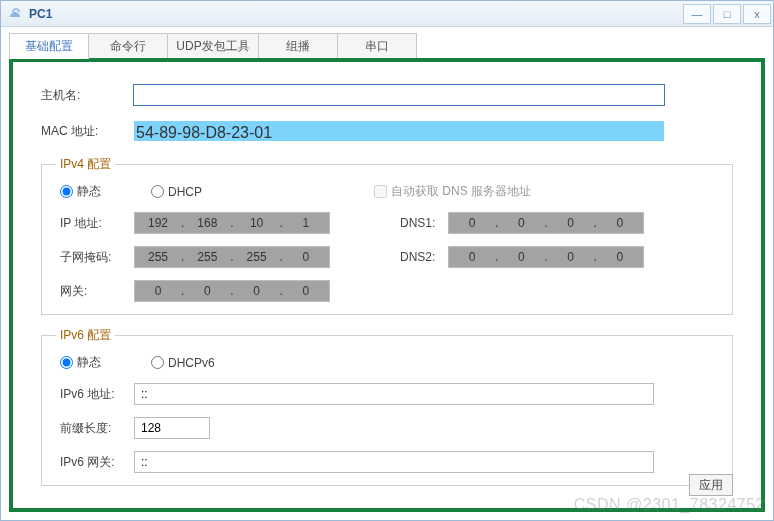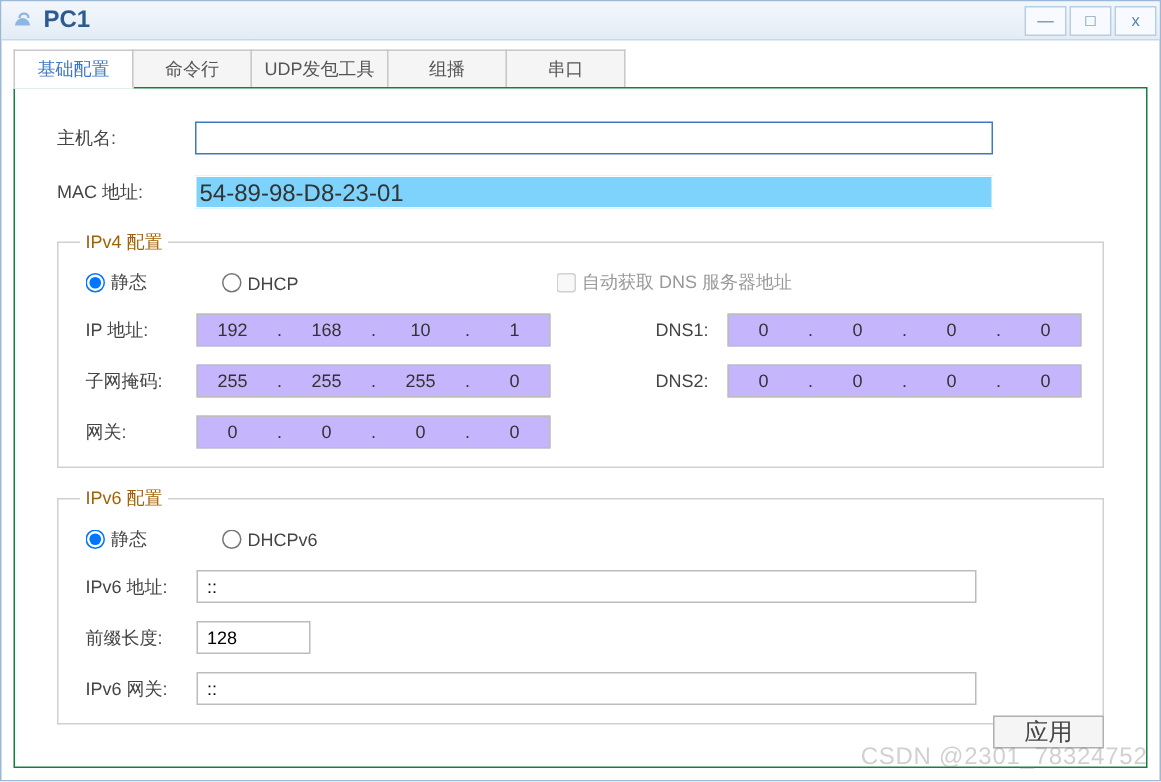--- a/index.html
+++ b/index.html
@@ -1,47 +1,47 @@
 <!DOCTYPE html>
 <html><head>
   <meta charset="utf-8">
   <style>
     * { box-sizing: border-box; margin: 0; padding: 0; font-family: "Microsoft YaHei", Arial, sans-serif; }
     body { width: 774px; height: 521px; background: #fff; overflow: hidden; position: relative; }
     .window { border: 1px solid #9bb9d6; width: 774px; height: 521px; position: relative; background: #fff; }
     .titlebar { height: 26px; background: linear-gradient(#f3f7fb,#e3ecf6); display: flex; align-items: center; padding-left: 6px; border-bottom: 1px solid #c8d7e8; }
     .app-icon { width: 16px; height: 16px; margin-right: 6px; display:inline-block;}
     .app-icon svg { width:16px; height:16px; }
-    .title { font-size: 16px; color: #2b5b8f; font-weight: bold; }
+    .title { font-size: 12px; color: #2b5b8f; font-weight: bold; }
     .win-ctrls { margin-left: auto; display: flex; }
     .win-btn { width: 28px; height: 20px; margin-right: 2px; border: 1px solid #b9cde2; background: #f7fbff; display:flex;align-items:center;justify-content:center; font-size:11px; color:#5a7fa6; cursor:default; }
     .content { position: absolute; top: 26px; left: 0; right:0; bottom:0; padding: 6px 8px 8px 8px; }
     .tabbar { display:flex; height: 26px; }
     .tab { width: 80px; text-align: center; font-size:12px; line-height: 24px; border:1px solid #c8c8c8; border-bottom: none; background:#f5f5f5; color:#555; margin-right:-1px; cursor:default; }
     .tab.active { background:#fff; color:#3f78c2; border-bottom:1px solid #fff; z-index:2; position:relative; font-weight:500;}
-    .tabbody { border:1px solid #15803d; position: absolute; top: 31px; left:8px; right:8px; bottom:8px; background:#fff; padding: 22px 28px 2px 28px; }
+    .tabbody { border:4px solid #15803d; position: absolute; top: 31px; left:8px; right:8px; bottom:8px; background:#fff; padding: 22px 28px 2px 28px; }
     .row { display:flex; align-items:center; margin-bottom: 14px; font-size:12px; color:#444; }
     .lbl { width: 92px; }
     .hostname-input { flex:0 0 532px; height:22px; border:1px solid #3f78c2; padding:0 6px; font-size:12px; outline:none; }
     .mac-box { flex:0 0 532px; height:22px; border:1px solid #fff; padding:3px 2px; font-size:16px; background:#7dd3fc; color:#333; }
     fieldset { border:1px solid #d0d0d0; margin: 8px 0 12px 0; padding: 10px 14px 8px 14px; position:relative; }
     legend { font-size:12px; color:#a16207; padding: 0 4px; }
     .radio { display:inline-flex; align-items:center; margin-right: 26px; font-size:12px; color:#444; }
     .radio input { margin-right:4px; }
     .chk { display:inline-flex; align-items:center; font-size:12px; color:#999; }
     .chk input { margin-right:4px; }
-    .ipbox { display:inline-flex; align-items:center; width: 236px; height:22px; border:1px solid #bcbcbc; background:#c4b5fd; justify-content:space-between; padding:0 6px; font-size:12px; color:#333; }
+    .ipbox { display:inline-flex; align-items:center; width: 196px; height:22px; border:1px solid #bcbcbc; background:#a3a3a3; justify-content:space-between; padding:0 6px; font-size:12px; color:#333; }
     .ipbox span.oct { width: 34px; text-align:center; }
     .ipbox span.dot { color:#333; }
     .frow { display:flex; align-items:center; margin-bottom: 12px; font-size:12px; color:#444; }
     .frow .flbl { width: 78px; padding-left:4px;}
     .frow .col2 { margin-left: 70px; width: 48px; }
     .wide-input { width: 520px; height:22px; border:1px solid #bcbcbc; padding:0 6px; font-size:12px; }
     .short-input { width: 76px; height:22px; border:1px solid #bcbcbc; padding:0 6px; font-size:12px; }
-    .apply-btn { position:absolute; right: 28px; bottom: 12px; width: 74px; height: 22px; border:1px solid #b0b0b0; background:#f5f5f5; font-size:16px; color:#444; cursor:default; }
+    .apply-btn { position:absolute; right: 28px; bottom: 12px; width: 44px; height: 22px; border:1px solid #b0b0b0; background:#f5f5f5; font-size:12px; color:#444; cursor:default; }
     .watermark { position:absolute; right: 8px; bottom: 6px; font-size: 16px; color: rgba(120,120,120,0.35); letter-spacing: 0.5px; pointer-events:none; font-family: Liberation Sans, sans-serif;}
     input[type="text"] { outline: none; }
     input[type="radio"], input[type="checkbox"] { width:13px; height:13px; }
   </style>
 </head>
 <body>
 
 <div class="window">
   <div class="titlebar">
     <span class="app-icon">

